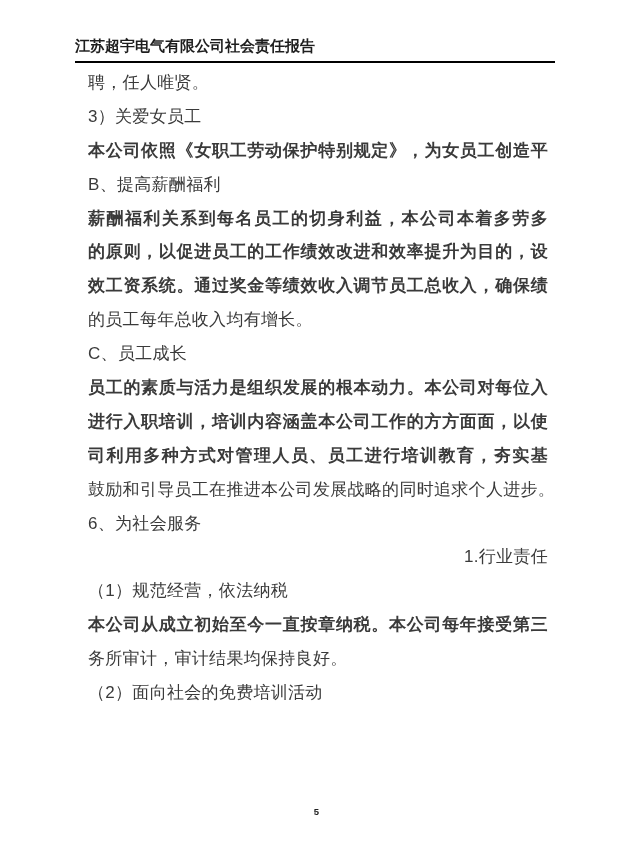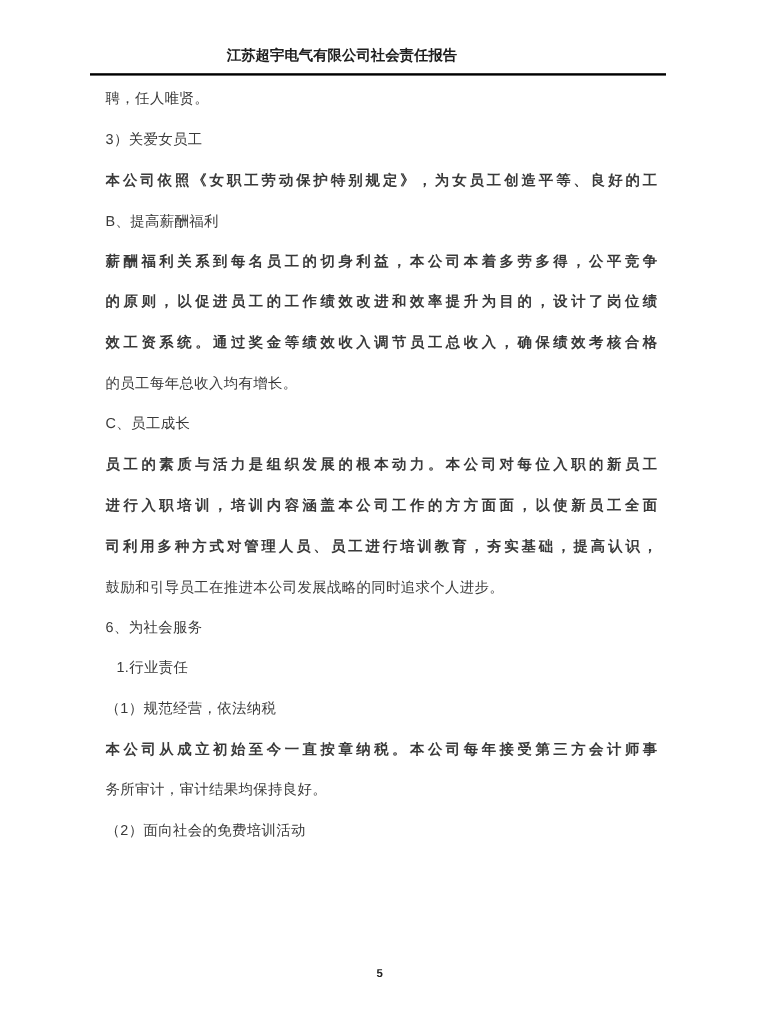--- a/index.html
+++ b/index.html
@@ -14,60 +14,61 @@
     background: #ffffff;
     font-family: "Liberation Sans", sans-serif;
     overflow: hidden;
   }
   .doc-header {
     position: absolute;
     top: 38px;
     left: 75px;
     width: 480px;
     box-sizing: border-box;
-    text-align: center;
+    text-align: left;
     padding-right: 60px;
     font-family: "Liberation Serif", serif;
     font-weight: bold;
-    font-size: 12px;
+    font-size: 15px;
     line-height: 16px;
     color: #1e1e1e;
   }
   .doc-header-rule {
     position: absolute;
     top: 61px;
     left: 75px;
     width: 480px;
     height: 0;
     border-top: 2px solid #000000;
   }
   .doc-body {
     position: absolute;
     top: 66px;
     left: 88px;
     width: 460px;
-    font-size: 12px;
+    font-size: 17px;
     line-height: 33.9px;
     color: #3a3a3a;
     letter-spacing: 0.3px;
   }
   .line {
     height: 33.9px;
     text-align: left;
     white-space: nowrap;
   }
   .line.fill {
     white-space: normal;
     text-align: justify;
     text-align-last: justify;
     overflow: hidden;
     font-weight: bold;
   }
   .line.indent-sm {
     padding-left: 9px;
+    text-align: right;
   }
   .doc-footer {
     position: absolute;
     top: 806px;
     left: 0;
     width: 633px;
     text-align: center;
     font-size: 9.5px;
     line-height: 12px;
     font-weight: bold;

